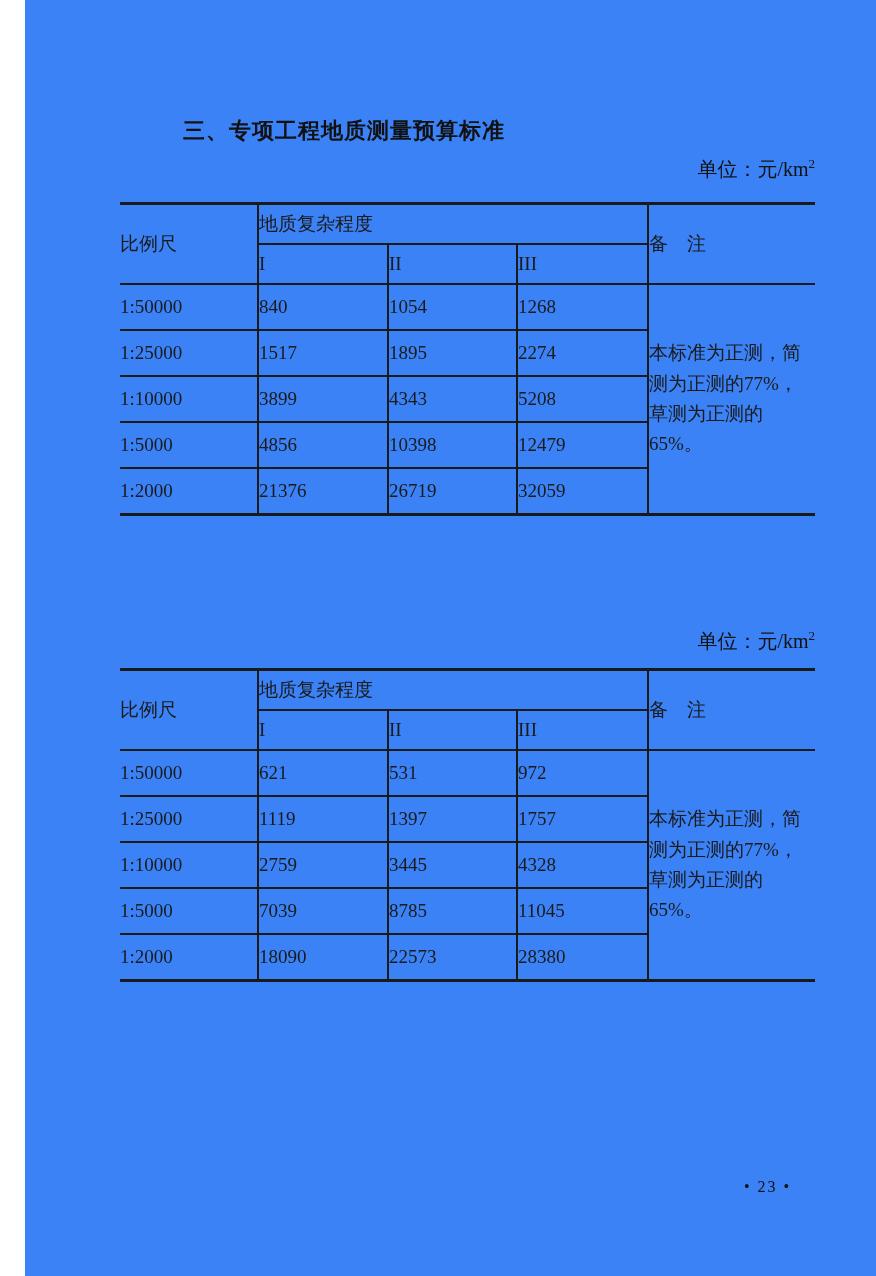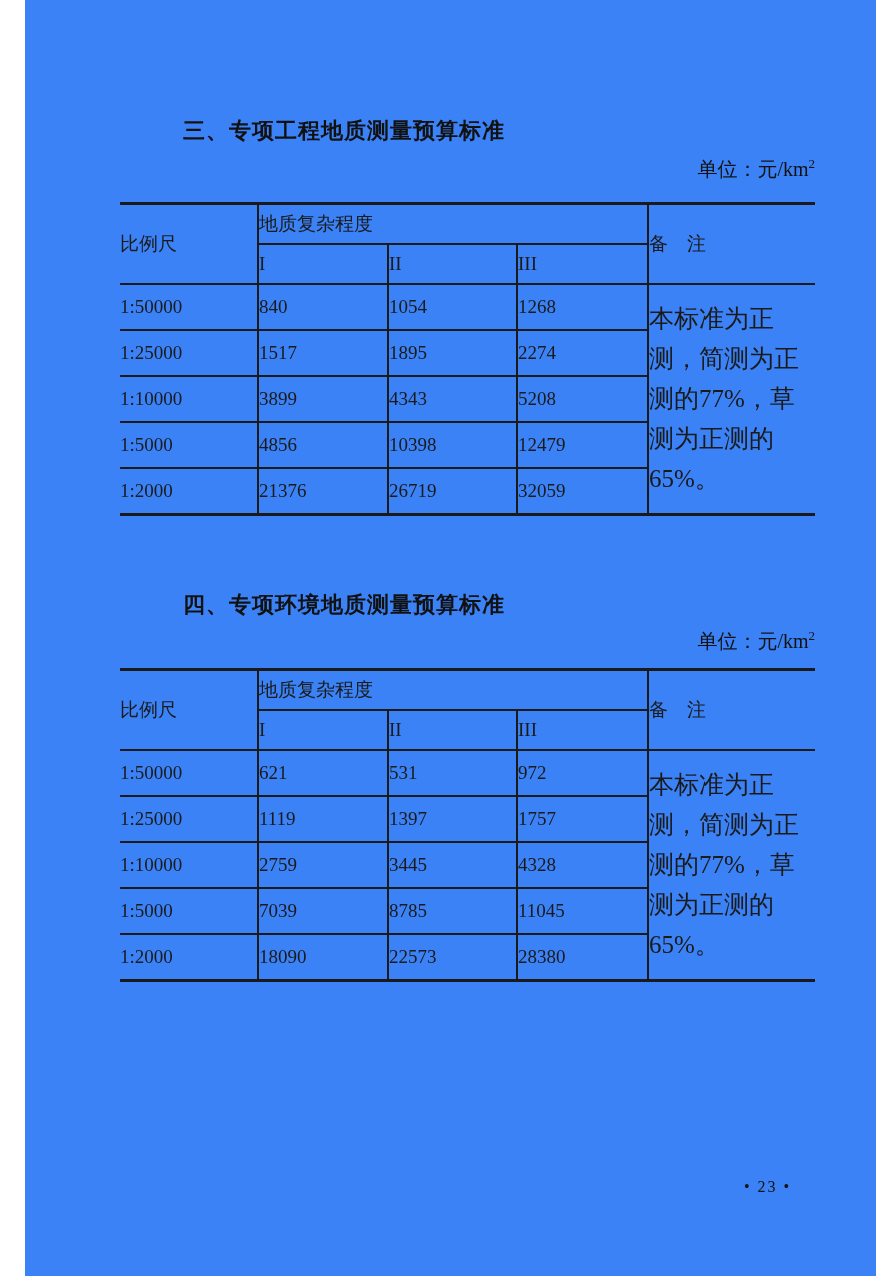--- a/index.html
+++ b/index.html
@@ -67,21 +67,21 @@
   }
   table.budget tr.hrow-a td { height: 38px; }
   table.budget tr.hrow-b td { height: 38px; }
   table.budget tbody td { height: 44px; }
   td.br { border-right: 2px solid #1a1a1a; }
   td.bb { border-bottom: 2px solid #1a1a1a; }
   td.remark-cell {
     text-align: left;
     vertical-align: middle;
     padding: 0 9px 0 11px;
-    font-size: 25px;
+    font-size: 19px;
     line-height: 1.6;
     text-align: justify;
   }
   .page-number {
     position: absolute;
     top: 1178px;
     left: 690px;
     width: 105px;
     text-align: center;
     font-size: 16px;
@@ -145,21 +145,20 @@
       </tr>
       <tr>
         <td class="br">1:2000</td>
         <td class="br">21376</td>
         <td class="br">26719</td>
         <td class="br">32059</td>
       </tr>
     </tbody>
   </table>
 
-  <div class="section-title title-2">四、专项环境地质测量预算标准</div>
   <div class="unit-line unit-2"><span>单位：元/km</span><sup>2</sup></div>
 
   <table class="budget table-2">
     <colgroup>
         <col class="c0">
         <col class="c1">
         <col class="c2">
         <col class="c3">
         <col class="c4">
       </colgroup>

